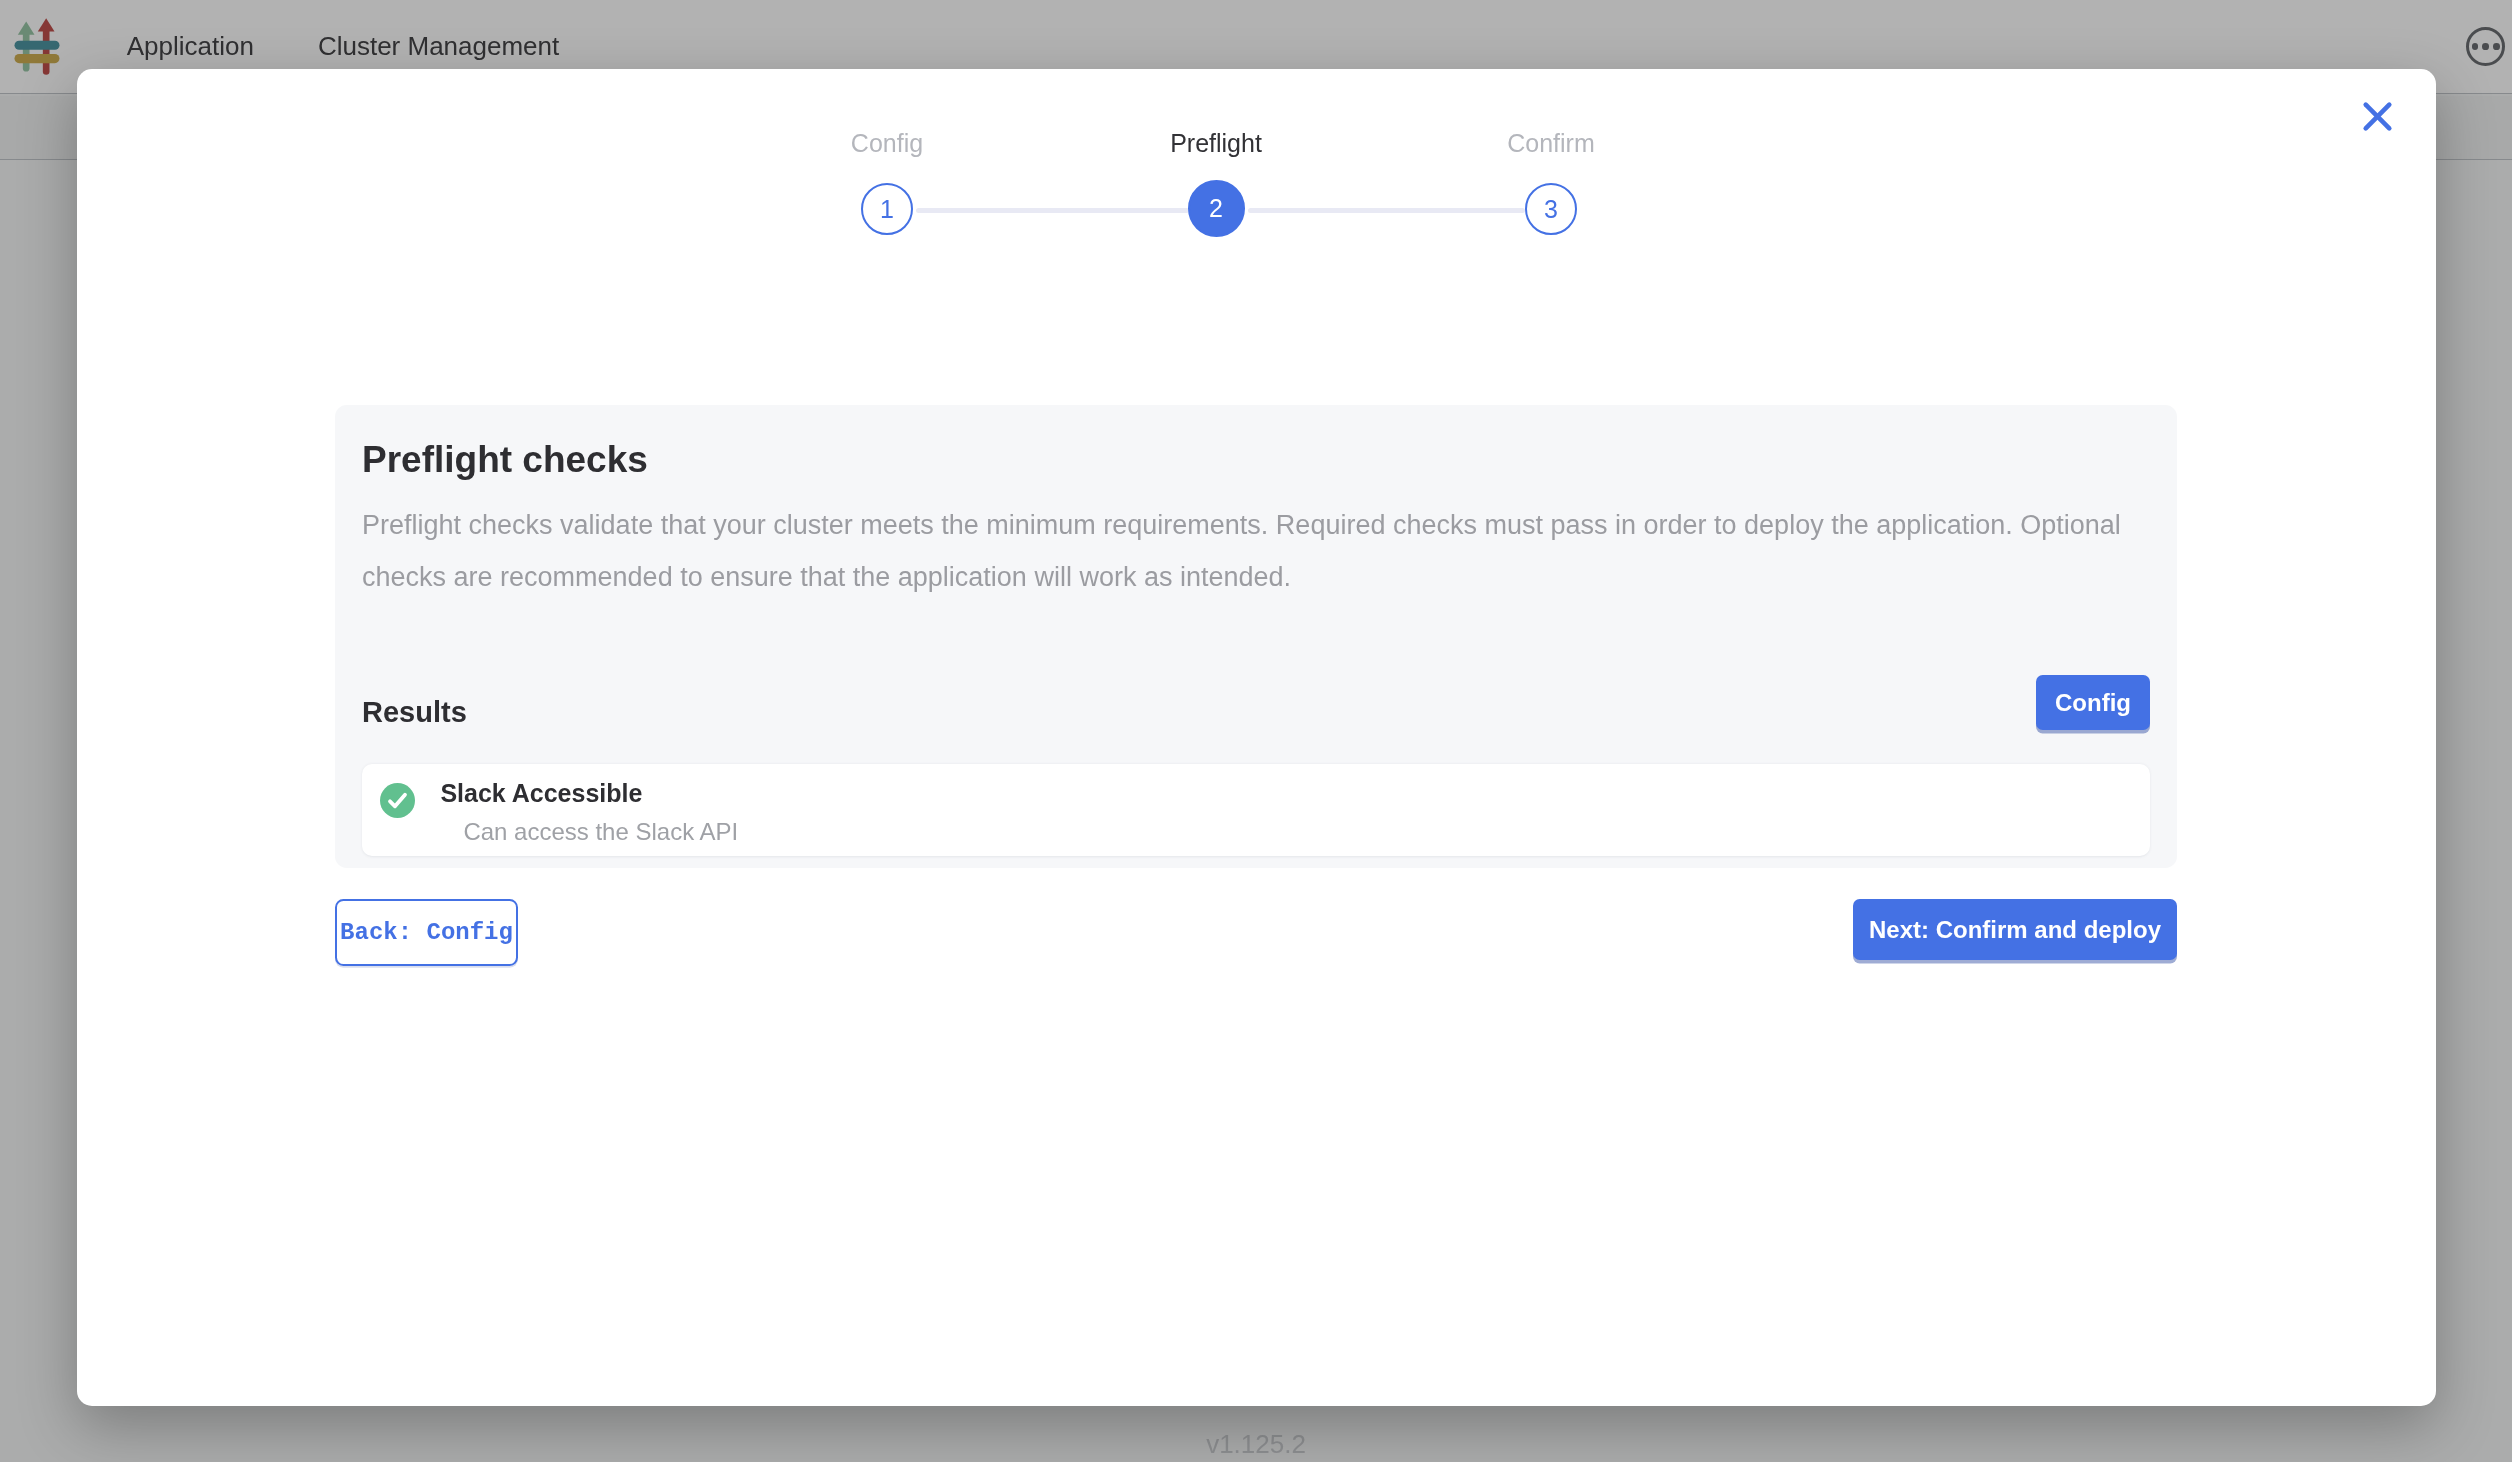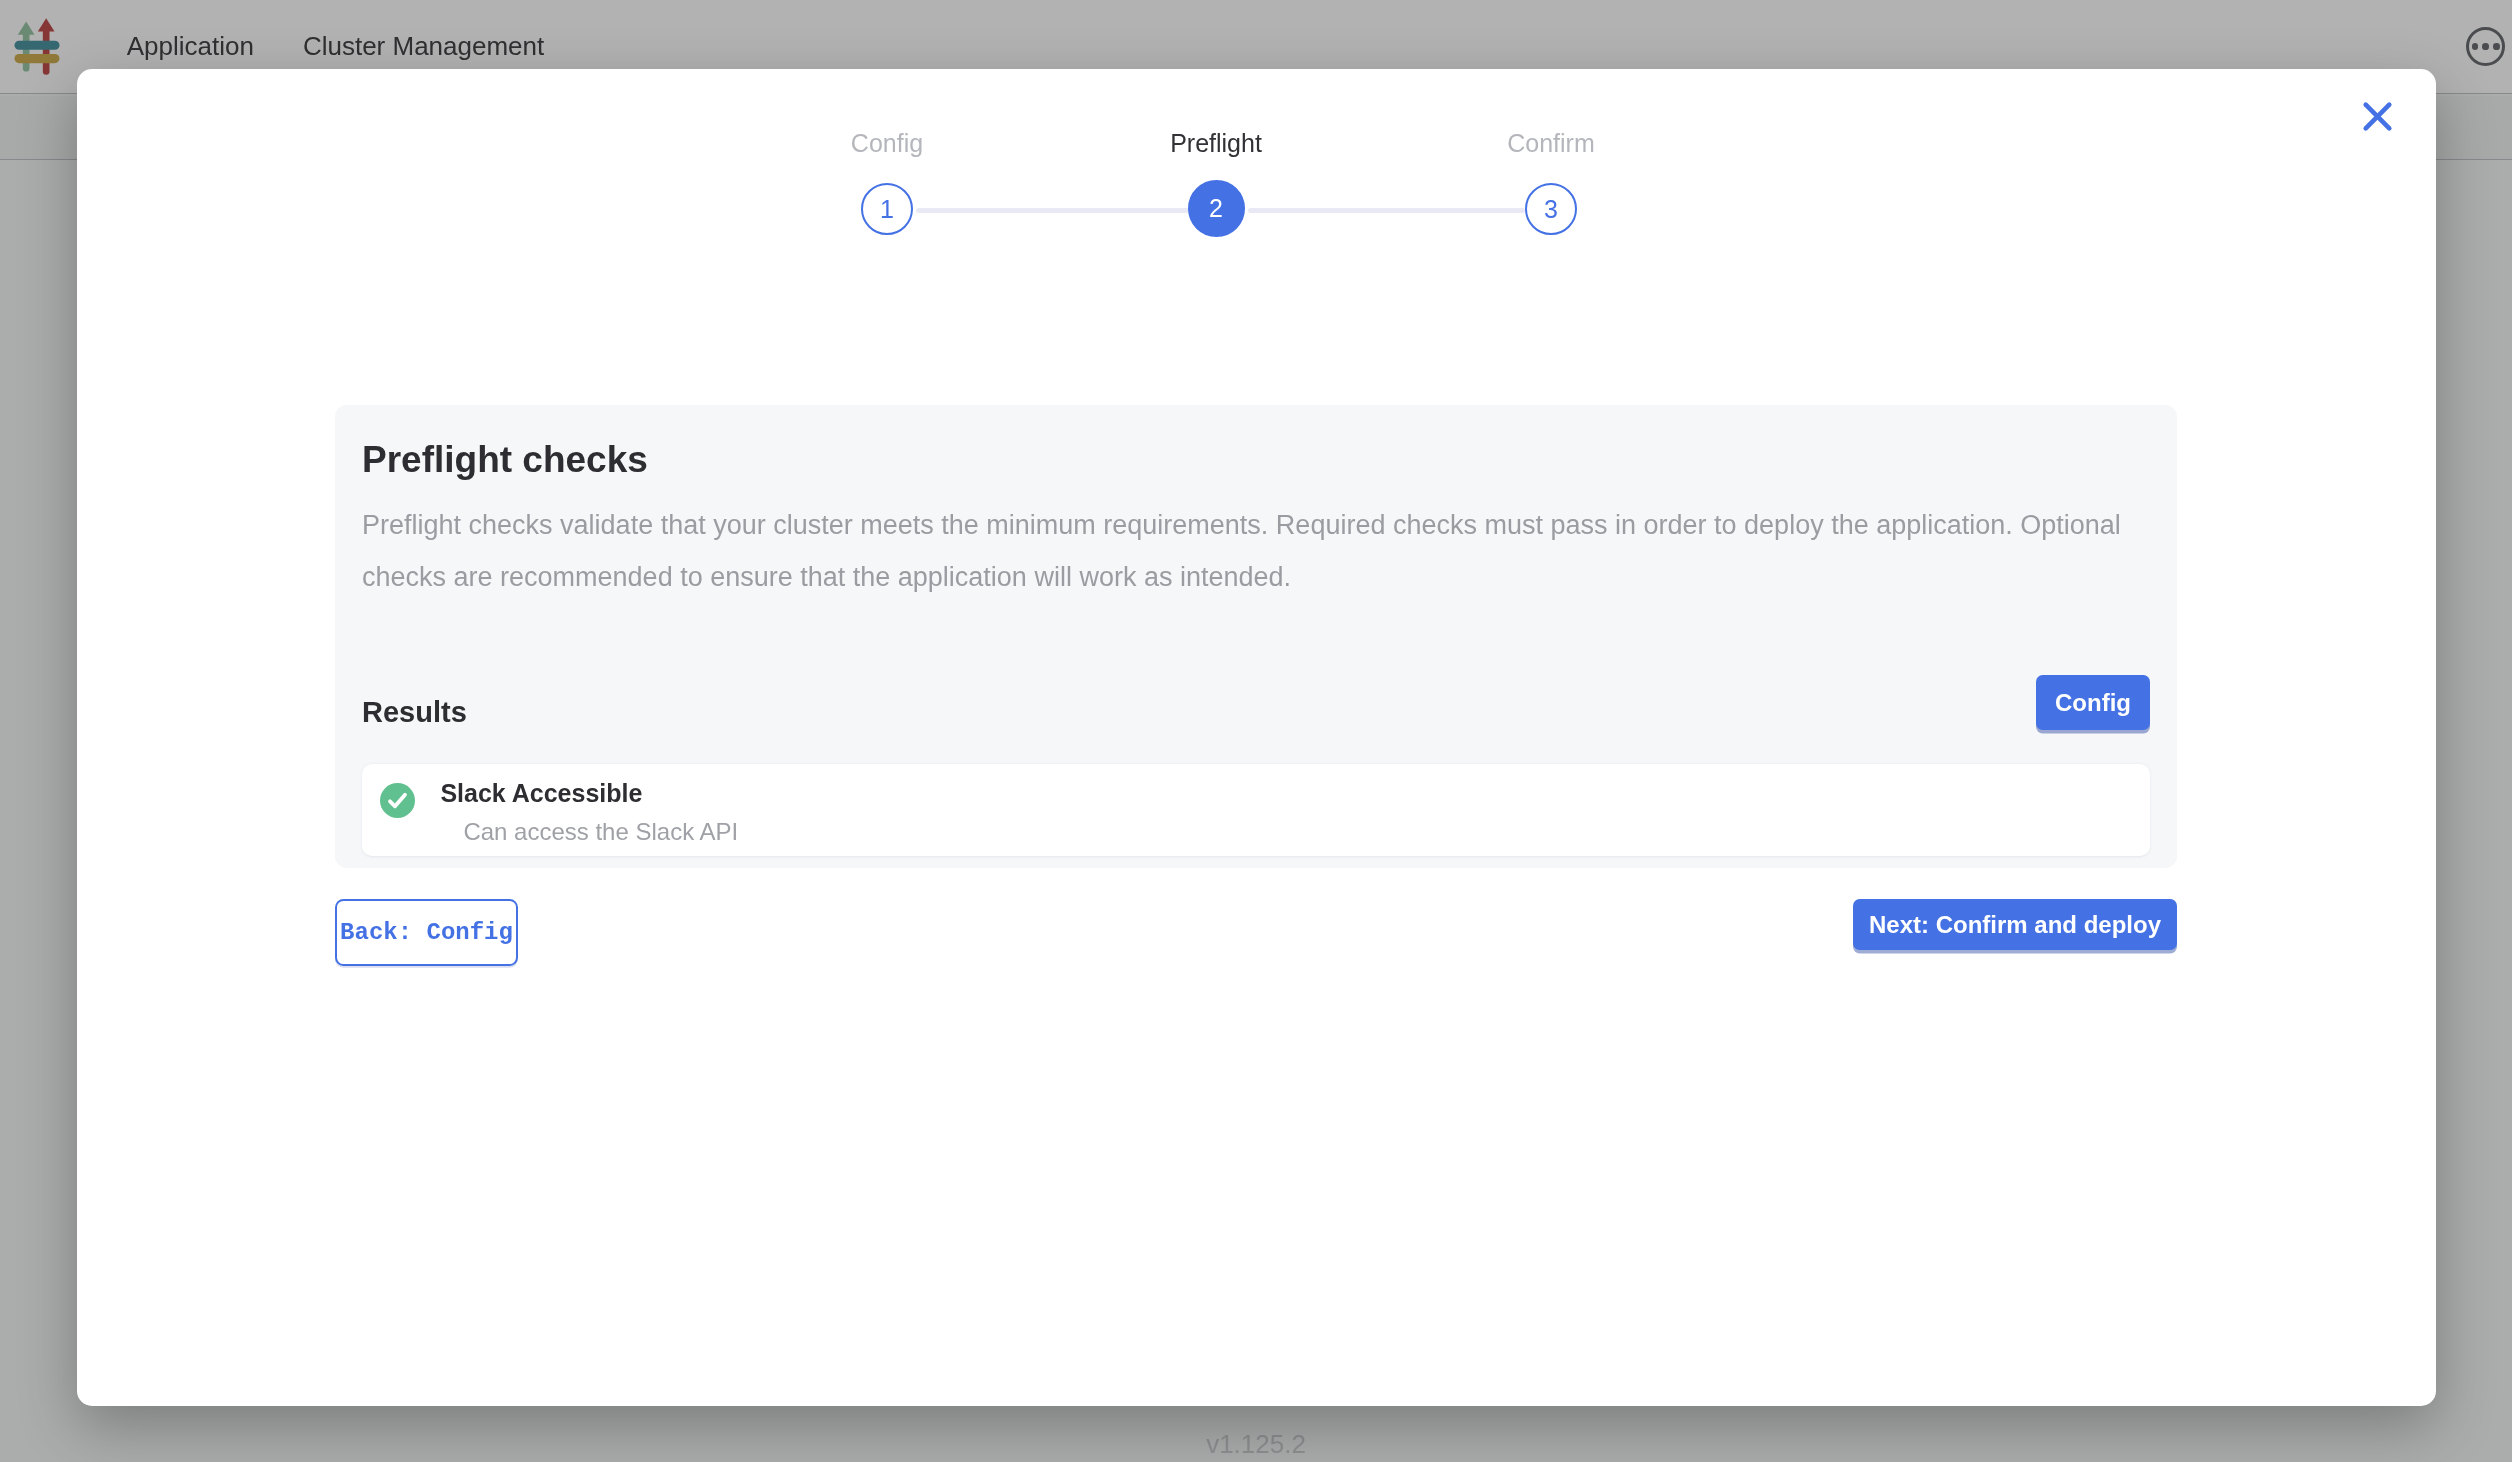--- a/index.html
+++ b/index.html
@@ -12,21 +12,21 @@
 
   
   .page { position: absolute; inset: 0; background: #f5f6f7; }
 
   .navbar {
     position: absolute; top: 0; left: 0; right: 0; height: 94px;
     background: #ffffff; border-bottom: 1.7px solid #c2c6ca;
     display: flex; align-items: center;
   }
   .logo { margin-left: 11.7px; width: 50px; height: 57px; flex: 0 0 auto; }
-  .nav-links { display: flex; align-items: center; margin-left: 65px; gap: 49px; }
+  .nav-links { display: flex; align-items: center; margin-left: 65px; gap: 64px; }
   .nav-link {
     font-size: 26px; color: #454548; cursor: pointer; white-space: nowrap;
   }
   .nav-right { margin-left: auto; margin-right: 6.7px; }
   .ellipsis-btn {
     width: 39px; height: 39px; border-radius: 50%;
     border: 3.4px solid #6b6e71;
     display: flex; align-items: center; justify-content: center; gap: 4.2px;
     background: transparent; cursor: pointer;
   }
@@ -122,21 +122,21 @@
     position: absolute; left: 258px; top: 830px; width: 1842px;
     display: flex; justify-content: space-between; align-items: flex-start;
   }
   .back-btn {
     width: 183px; height: 67px; background: #ffffff; color: #4471e4;
     border: 2.5px solid #4471e4; border-radius: 8.4px;
     font-family: Liberation Mono, monospace;
     font-size: 24px; font-weight: bold; cursor: pointer;
     box-shadow: 0 1.7px 0 rgba(42,72,160,0.18);
   }
-  .next-btn { width: 324px; height: 51px; }
+  .next-btn { width: 324px; height: 61px; }
 </style>
 </head>
 <body>
 
 <div class="page">
 
   <div class="navbar">
     <svg class="logo" viewBox="0 0 60 68">
       <line x1="17" y1="18" x2="17" y2="60" stroke="#99c6a6" stroke-width="8" stroke-linecap="round"></line>
       <polygon points="17,4 7,20 27,20" fill="#99c6a6"></polygon>

